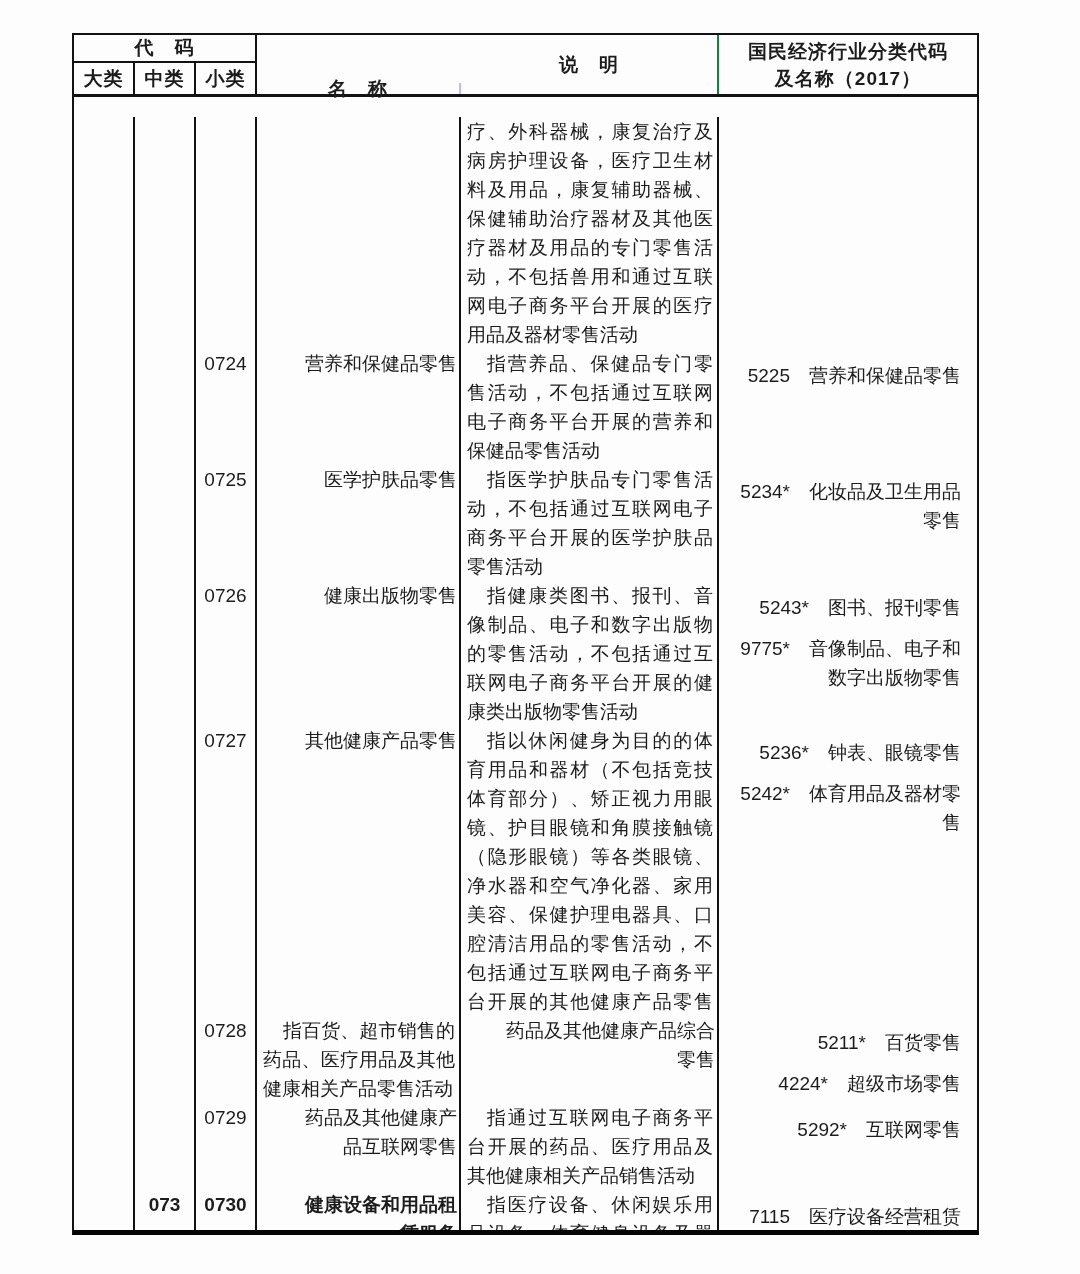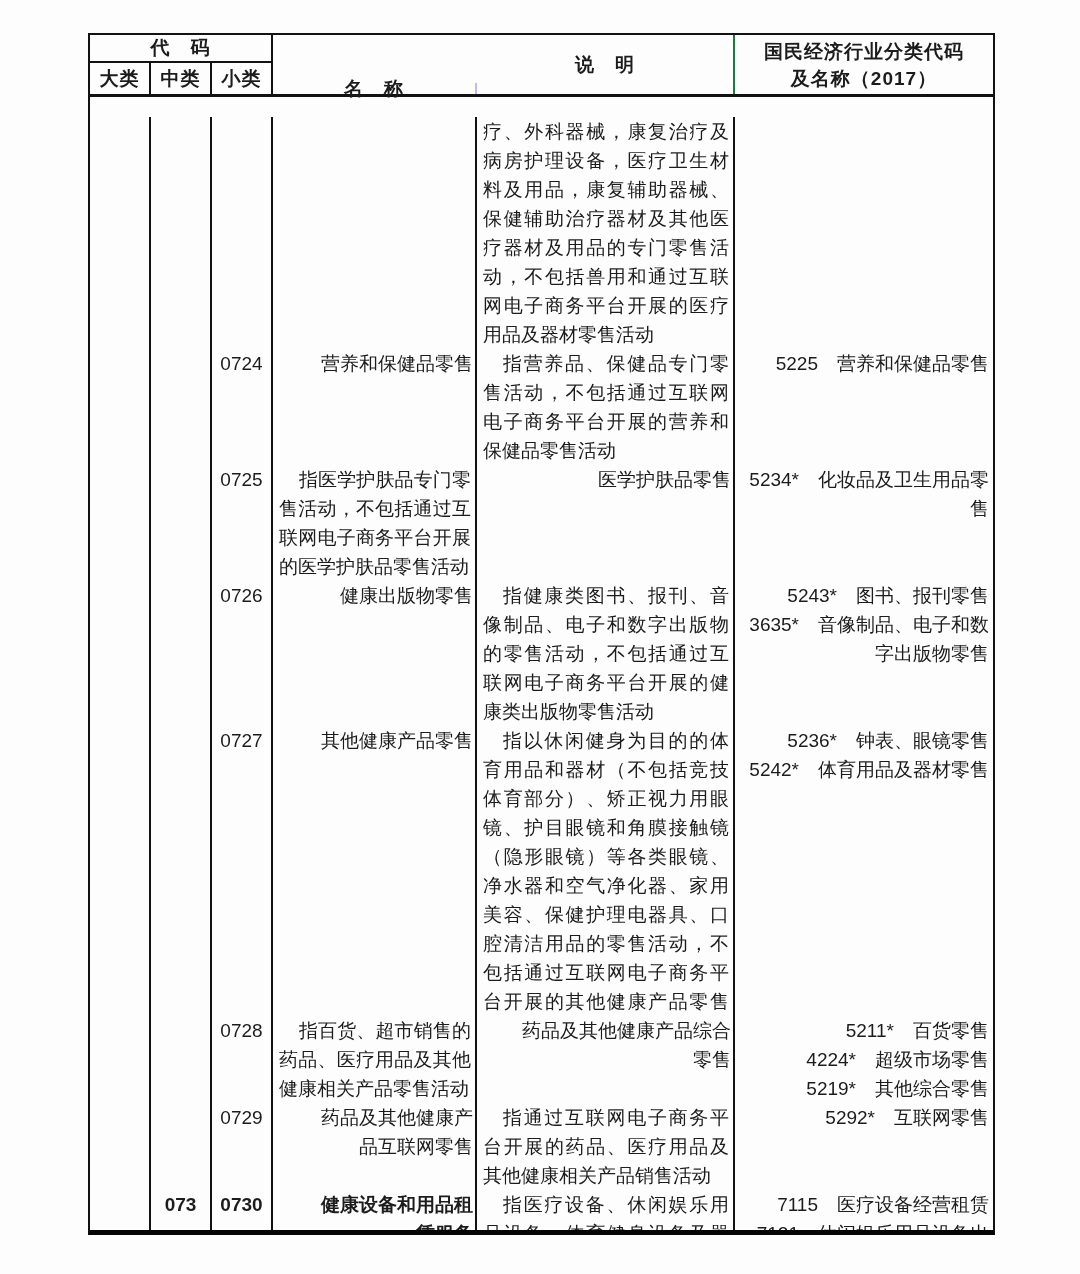--- a/index.html
+++ b/index.html
@@ -15,21 +15,21 @@
     overflow: hidden;
   }
   .page {
     position: relative;
     width: 1080px;
     height: 1274px;
     background: #fdfdfd;
   }
   .doc-table {
     position: absolute;
-    left: 88px;
+    left: 72px;
     top: 33px;
     width: 907px;
     box-sizing: border-box;
     border: 2px solid #121212;
     border-bottom: 5px solid #050505;
     background: #fdfdfd;
   }
   
   .thead {
     display: grid;
@@ -85,21 +85,21 @@
     text-indent: 1.5em;
   }
   .c-desc  {
     border-right: 2px solid #121212;
     padding: 0 4px 0 6px;
     text-indent: 1.05em;
     text-align: justify;
   }
   .c-desc.no-indent { text-indent: 0; }
   .c-refs  { padding: 0 4px 0 8px; }
-  .ref-line { margin: 0; }
+  .ref-line { margin: 12px; }
   .bold { font-weight: 700; }
 </style>
 </head>
 <body>
 
 <div class="page">
   <div class="doc-table">
 
     <div class="thead">
       <div class="h-cell h-code-group">代　码</div>
@@ -127,34 +127,34 @@
   <div class="c c-small">0724</div>
   <div class="c c-name">营养和保健品零售</div>
   <div class="c c-desc" style="min-height: 116px;">指营养品、保健品专门零售活动，不包括通过互联网电子商务平台开展的营养和保健品零售活动</div>
   <div class="c c-refs">
           <div class="ref-line">5225　营养和保健品零售</div>
         </div>
 
   <div class="c c-major"></div>
   <div class="c c-mid"></div>
   <div class="c c-small">0725</div>
+  <div class="c c-name">医学护肤品零售</div>
   <div class="c c-desc" style="min-height: 116px;">指医学护肤品专门零售活动，不包括通过互联网电子商务平台开展的医学护肤品零售活动</div>
-  <div class="c c-name">医学护肤品零售</div>
   <div class="c c-refs">
           <div class="ref-line">5234*　化妆品及卫生用品零售</div>
         </div>
 
   <div class="c c-major"></div>
   <div class="c c-mid"></div>
   <div class="c c-small">0726</div>
   <div class="c c-name">健康出版物零售</div>
   <div class="c c-desc" style="min-height: 145px;">指健康类图书、报刊、音像制品、电子和数字出版物的零售活动，不包括通过互联网电子商务平台开展的健康类出版物零售活动</div>
   <div class="c c-refs">
           <div class="ref-line">5243*　图书、报刊零售</div>
-          <div class="ref-line">3635*　音像制品、电子和数字出版物零售</div>
+          <div class="ref-line">9775*　音像制品、电子和数字出版物零售</div>
         </div>
 
   <div class="c c-major"></div>
   <div class="c c-mid"></div>
   <div class="c c-small">0727</div>
   <div class="c c-name">其他健康产品零售</div>
   <div class="c c-desc" style="min-height: 290px;">指以休闲健身为目的的体育用品和器材（不包括竞技体育部分）、矫正视力用眼镜、护目眼镜和角膜接触镜（隐形眼镜）等各类眼镜、净水器和空气净化器、家用美容、保健护理电器具、口腔清洁用品的零售活动，不包括通过互联网电子商务平台开展的其他健康产品零售活动</div>
   <div class="c c-refs">
           <div class="ref-line">5236*　钟表、眼镜零售</div>
           <div class="ref-line">5242*　体育用品及器材零售</div>

